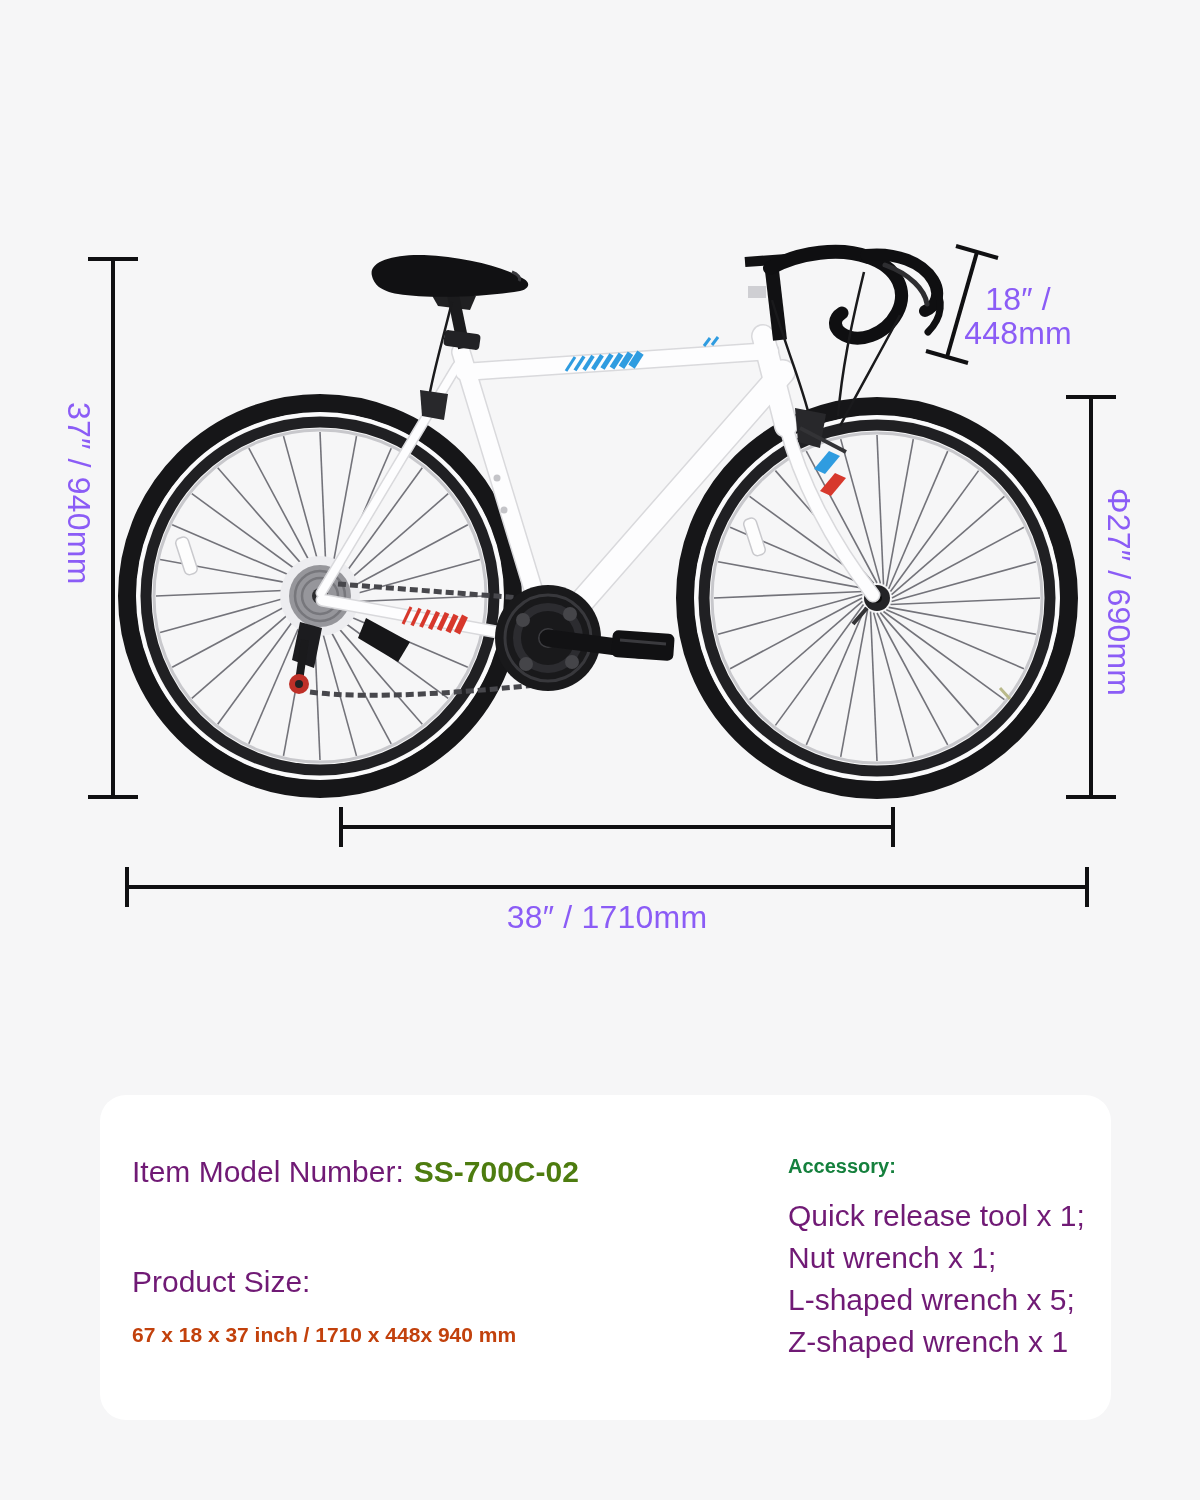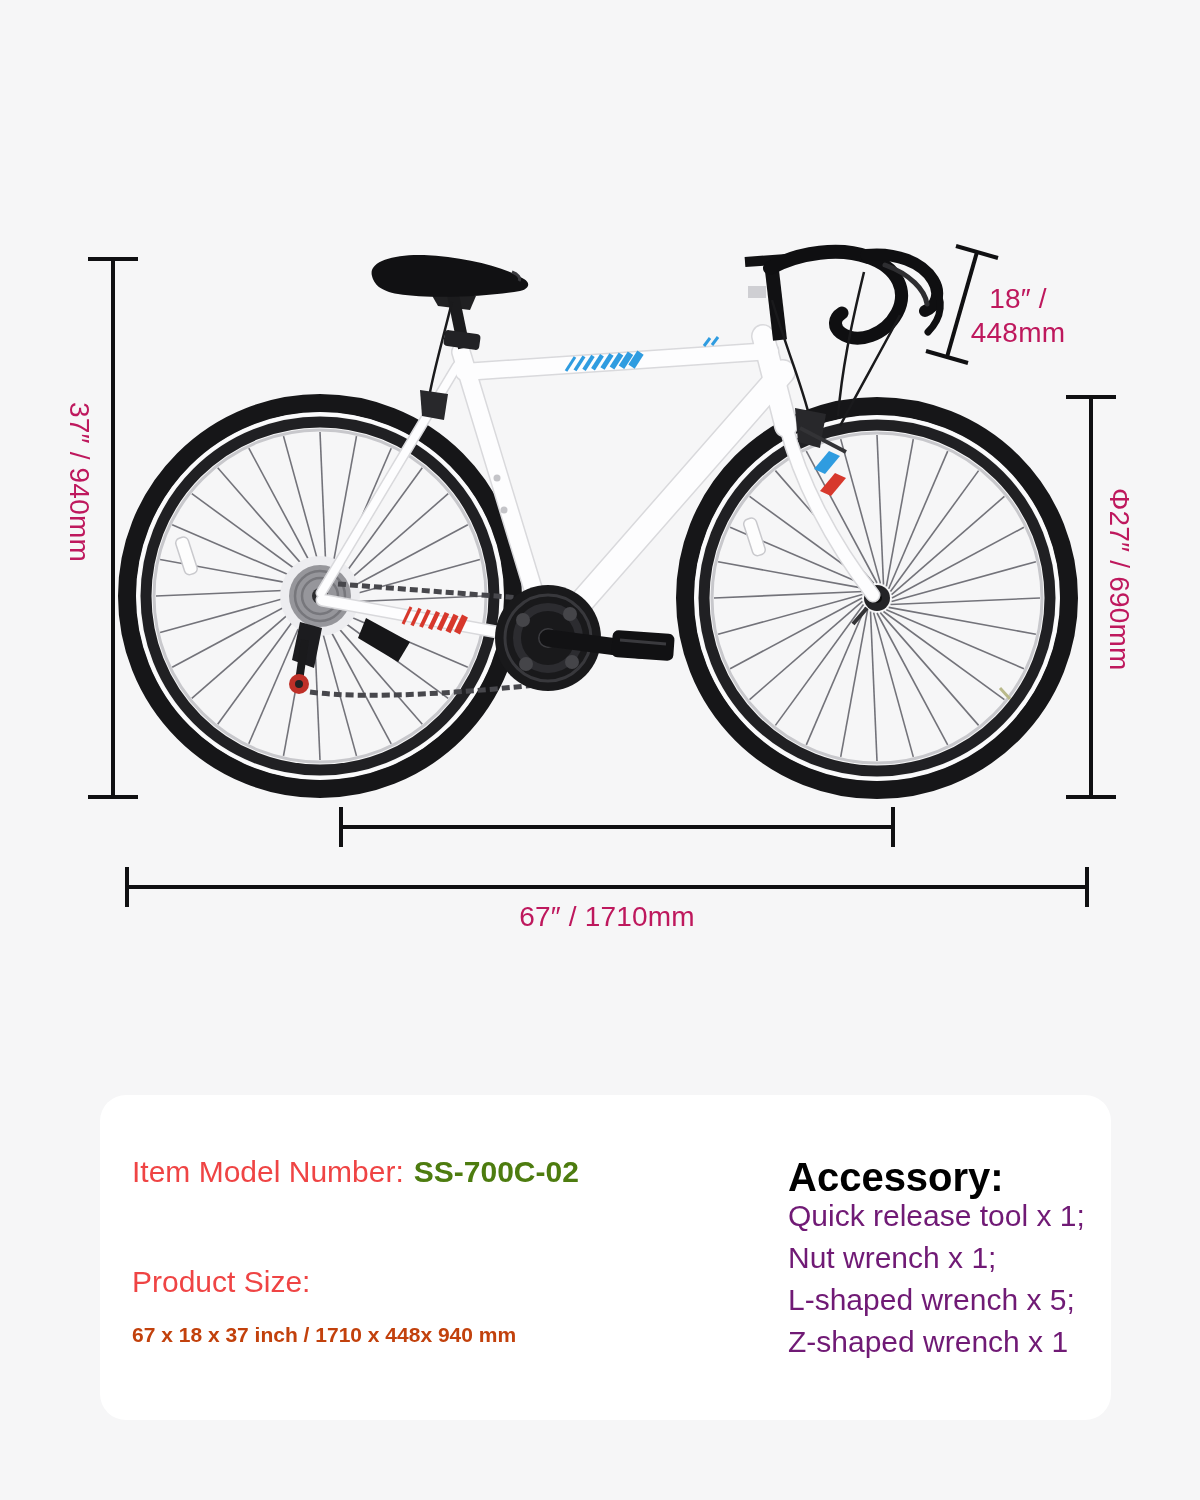--- a/index.html
+++ b/index.html
@@ -5,34 +5,34 @@
   html,body{margin:0;padding:0;}
   body{
     width:1200px;height:1500px;position:relative;overflow:hidden;
     background:#f6f6f7;
     font-family:"Liberation Sans","DejaVu Sans",sans-serif;
     color:#5f6062;
   }
   .stage{position:absolute;left:0;top:0;width:1200px;height:1000px;}
   svg{position:absolute;left:0;top:0;}
   .dim{
-    position:absolute;color:#be185d;font-size:28px;line-height:34px;
+    position:absolute;color:#8b5cf6;font-size:32px;line-height:34px;
     white-space:nowrap;letter-spacing:.2px;
   }
   .dim-vert{writing-mode:vertical-rl;}
   .dim-center{text-align:center;white-space:normal;}
   .card{
     position:absolute;left:100px;top:1095px;width:1011px;height:325px;
     background:#ffffff;border-radius:26px;
   }
   .row{position:absolute;left:32px;font-size:30px;}
-  .lbl{color:#ef4444;}
+  .lbl{color:#701a75;}
   .val{color:#4d7c0f;font-weight:bold;margin-left:10px;}
   .size-val{position:absolute;left:32px;font-size:21px;color:#c2410c;font-weight:bold;}
-  .acc-title{position:absolute;left:688px;font-size:40px;font-weight:bold;color:#000000;}
+  .acc-title{position:absolute;left:688px;font-size:20px;font-weight:bold;color:#15803d;}
   .acc-list{position:absolute;left:688px;font-size:30px;line-height:42px;color:#701a75;}
 </style>
 </head>
 <body>
 
 <div class="stage">
 
   <svg width="1200" height="1000" viewBox="0 0 1200 1000">
 
     <g>
@@ -246,21 +246,21 @@
       <line x1="926" y1="351" x2="968" y2="363"></line>
     </g>
   </svg>
 
   <div class="dim dim-vert" style="left:62px;top:402px;">37″ / 940mm</div>
   <div class="dim dim-vert" style="left:1102px;top:488px;">Φ27″ / 690mm</div>
   <div class="dim dim-center" style="left:958px;top:282px;width:120px;">
     <div>18″ /</div>
     <div>448mm</div>
   </div>
-  <div class="dim dim-center" style="left:127px;top:900px;width:960px;">67″ / 1710mm</div>
+  <div class="dim dim-center" style="left:127px;top:900px;width:960px;">38″ / 1710mm</div>
 </div>
 
 <div class="card">
   <div class="row" style="top:60px;">
     <span class="lbl">Item Model Number:</span><span class="val">SS-700C-02</span>
   </div>
   <div class="row" style="top:170px;">
     <span class="lbl">Product Size:</span>
   </div>
   <div class="size-val" style="top:228px;">67 x 18 x 37 inch / 1710 x 448x 940 mm</div>

